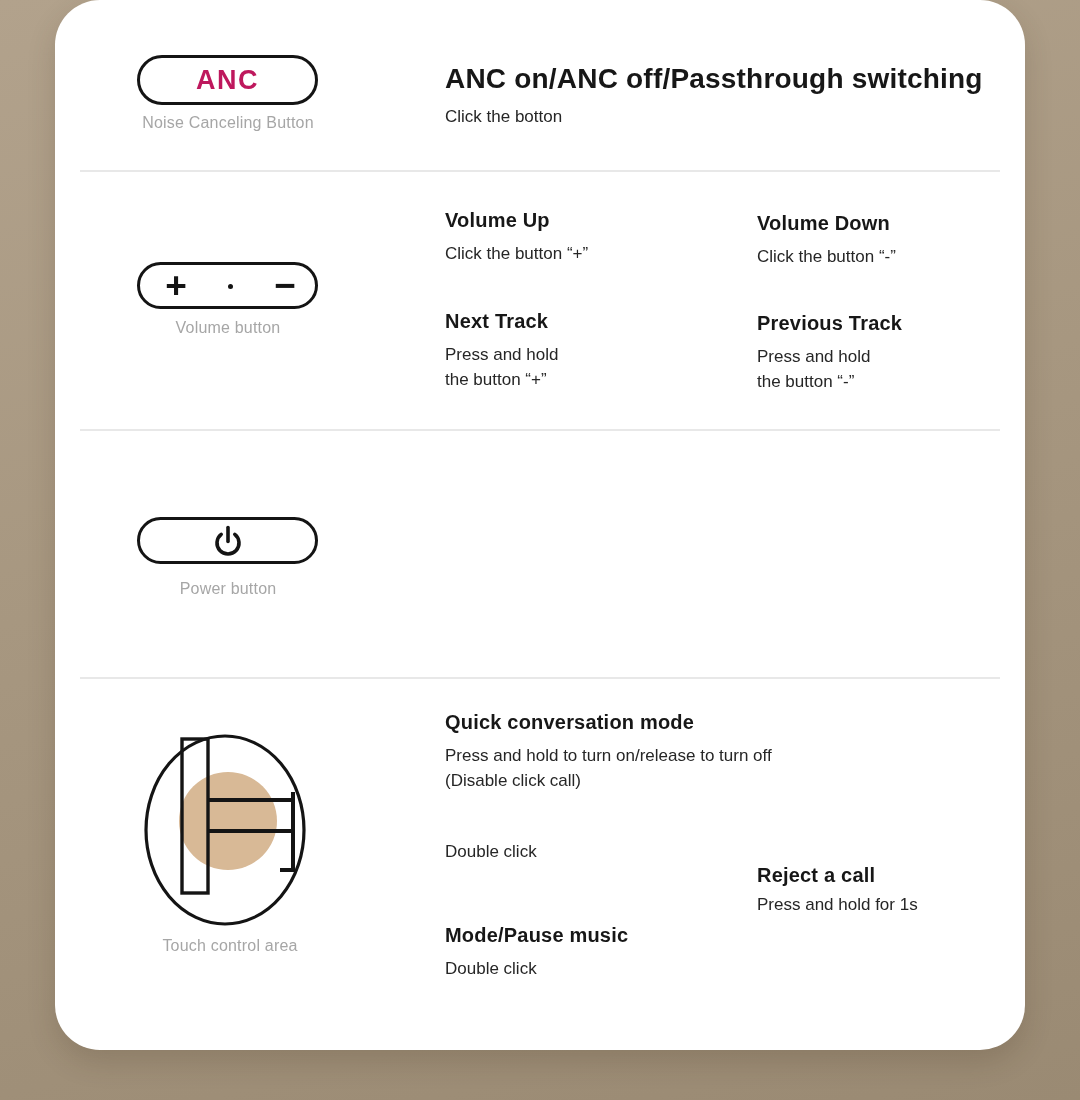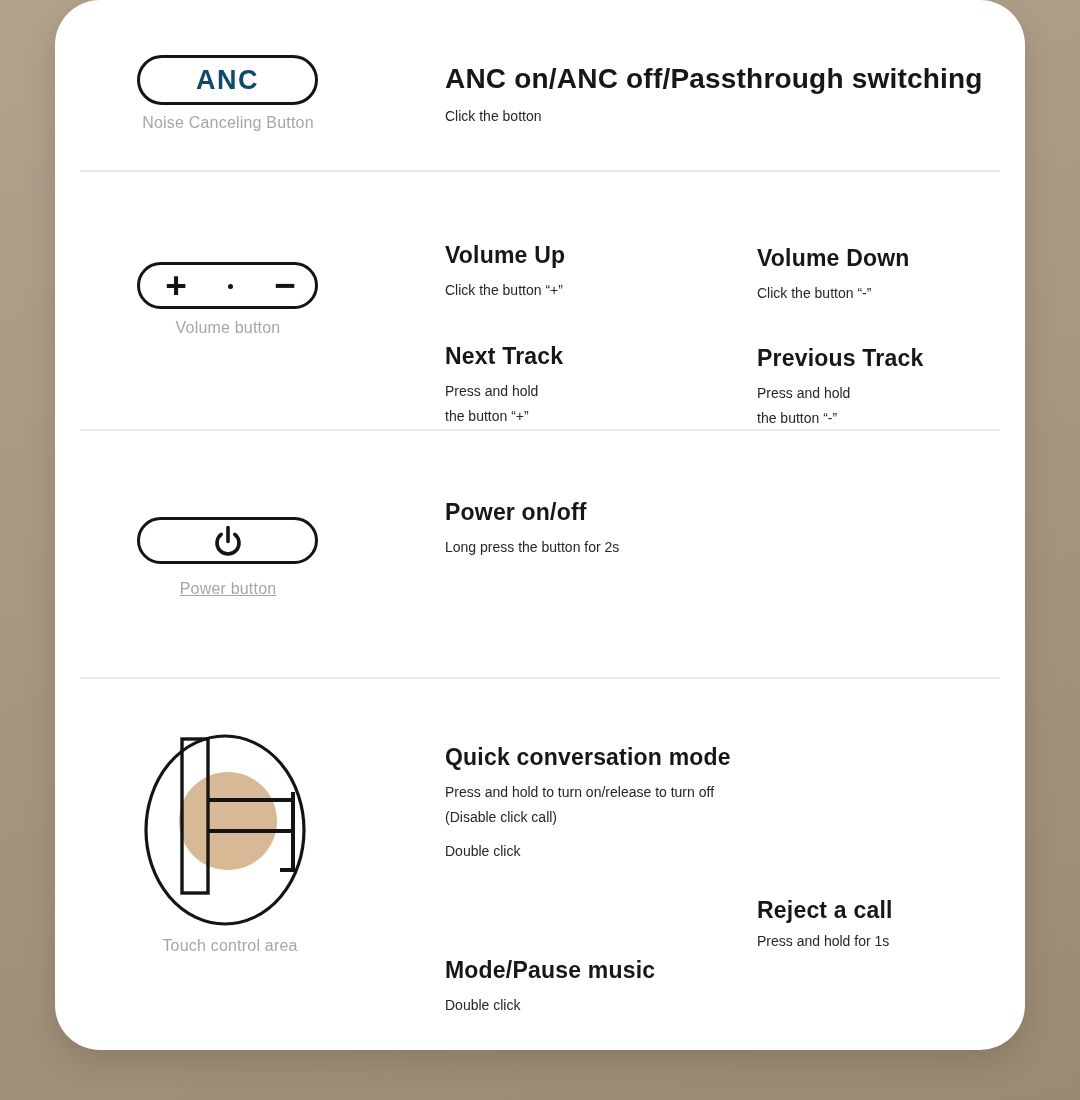--- a/index.html
+++ b/index.html
@@ -20,44 +20,44 @@
   .divider.d3 { top:677px; }
 
   .pill {
     position:absolute; left:82px; width:181px;
     border:3px solid #141414; border-radius:27px; background:#fff;
     display:flex; align-items:center; justify-content:center;
   }
   .pill.anc { top:55px; height:50px; }
   .pill.volume { top:262px; height:47px; }
   .pill.power { top:517px; height:47px; }
-  .anc-text { font-size:27px; font-weight:700; letter-spacing:1.5px; color:#0c4a6e; }
+  .anc-text { font-size:27px; font-weight:700; letter-spacing:1.5px; color:#be185d; }
 
   .vol-glyph { position:absolute; top:0; height:41px; line-height:41px; width:36px;
     text-align:center; font-size:37px; font-weight:600; color:#141414; }
   .vol-plus { left:18px; }
   .vol-minus { left:127px; }
   .vol-dot { position:absolute; left:88px; top:19px; width:5px; height:5px;
     border-radius:50%; background:#141414; }
 
   .btn-caption {
     position:absolute; width:340px; text-align:center;
     font-size:16px; color:#a6a6a6; letter-spacing:0.2px;
   }
   .cap-anc { left:3px; top:114px; }
   .cap-volume { left:3px; top:319px; }
-  .cap-power { left:3px; top:580px;text-decoration:underline; }
+  .cap-power { left:3px; top:580px; }
   .cap-touch { left:5px; top:937px; }
 
   .grp { position:absolute; }
   .col1 { left:390px; }
   .col2 { left:702px; }
   .h1 { font-size:28px; font-weight:700; color:#171717; letter-spacing:0.2px; }
-  .h2 { font-size:23px; font-weight:700; color:#171717; letter-spacing:0.2px;margin-top:33px; }
-  .desc { font-size:14px; color:#262626; line-height:25px; margin-top:9px; }
+  .h2 { font-size:20px; font-weight:700; color:#171717; letter-spacing:0.2px; }
+  .desc { font-size:17px; color:#262626; line-height:25px; margin-top:9px; }
   .desc.tight { margin-top:5px; }
   .desc div { white-space:nowrap; }
 
   .touch-svg { position:absolute; left:85px; top:728px; }
 </style>
 </head>
 <body>
 
 <div class="card">
 
@@ -106,24 +106,20 @@
   <div class="divider d2"></div>
 
   <div class="pill power">
     <svg width="44" height="44" viewBox="0 0 44 44">
       <path d="M15.2 15.3 A11 11 0 1 0 28.8 15.3" fill="none" stroke="#141414" stroke-width="3.6" stroke-linecap="round"></path>
       <line x1="22" y1="8.5" x2="22" y2="22.5" stroke="#141414" stroke-width="3.6" stroke-linecap="round"></line>
     </svg>
   </div>
   <div class="btn-caption cap-power">Power button</div>
 
-  <div class="grp col1" style="top:466px;">
-    <div class="h2">Power on/off</div>
-    <div class="desc">Long press the button for 2s</div>
-  </div>
 
   <div class="divider d3"></div>
 
   <svg class="touch-svg" width="172" height="204" viewBox="0 0 172 204">
     <circle cx="88" cy="93" r="49" fill="#d8b996"></circle>
     <ellipse cx="85" cy="102" rx="79" ry="94" fill="none" stroke="#141414" stroke-width="3.2"></ellipse>
     <rect x="42" y="11" width="26" height="154" fill="none" stroke="#141414" stroke-width="3.4"></rect>
     <path d="M68 72 H153 M153 64 V142 H140 M68 103 H153" fill="none" stroke="#141414" stroke-width="4"></path>
   </svg>
   <div class="btn-caption cap-touch">Touch control area</div>

